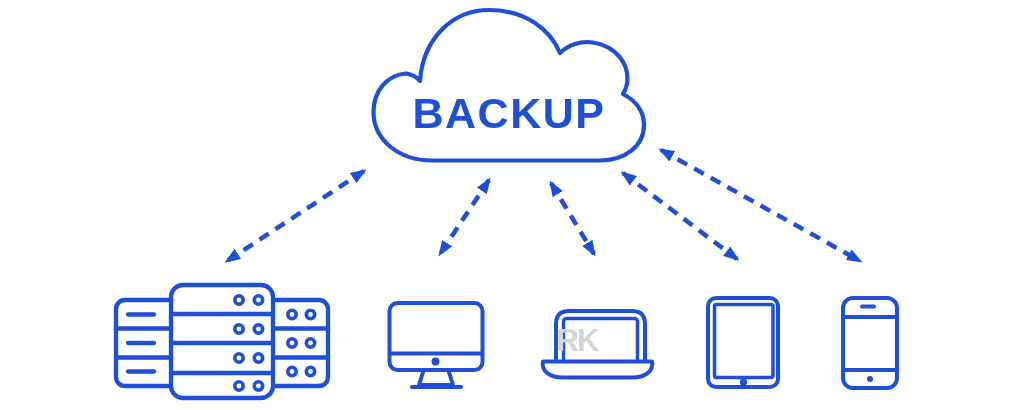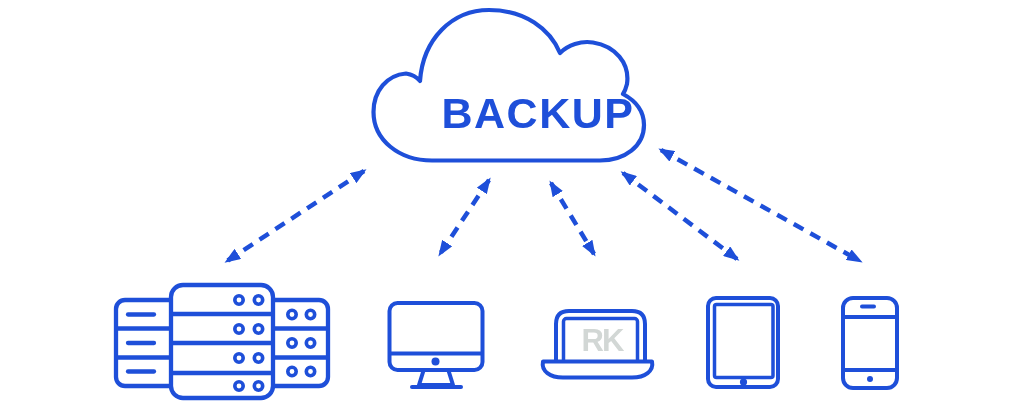--- a/index.html
+++ b/index.html
@@ -22,35 +22,35 @@
     color: var(--primary-blue);
   }
   .canvas svg.scene {
     position: absolute;
     left: 0;
     top: 0;
     display: block;
   }
   .cloud-label {
     position: absolute;
-    left: 388px;
+    left: 359px;
     top: 91px;
     width: 300px;
     height: 44px;
     line-height: 44px;
     text-align: center;
     font-size: 43px;
     font-weight: 700;
     letter-spacing: 1.5px;
     color: var(--primary-blue);
     user-select: none;
   }
   .laptop-logo {
     position: absolute;
-    left: 565px;
+    left: 540px;
     top: 318px;
     width: 74px;
     height: 45px;
     line-height: 45px;
     text-align: center;
     font-size: 31px;
     font-weight: 700;
     letter-spacing: -2px;
     color: var(--logo-gray);
     overflow: hidden;

